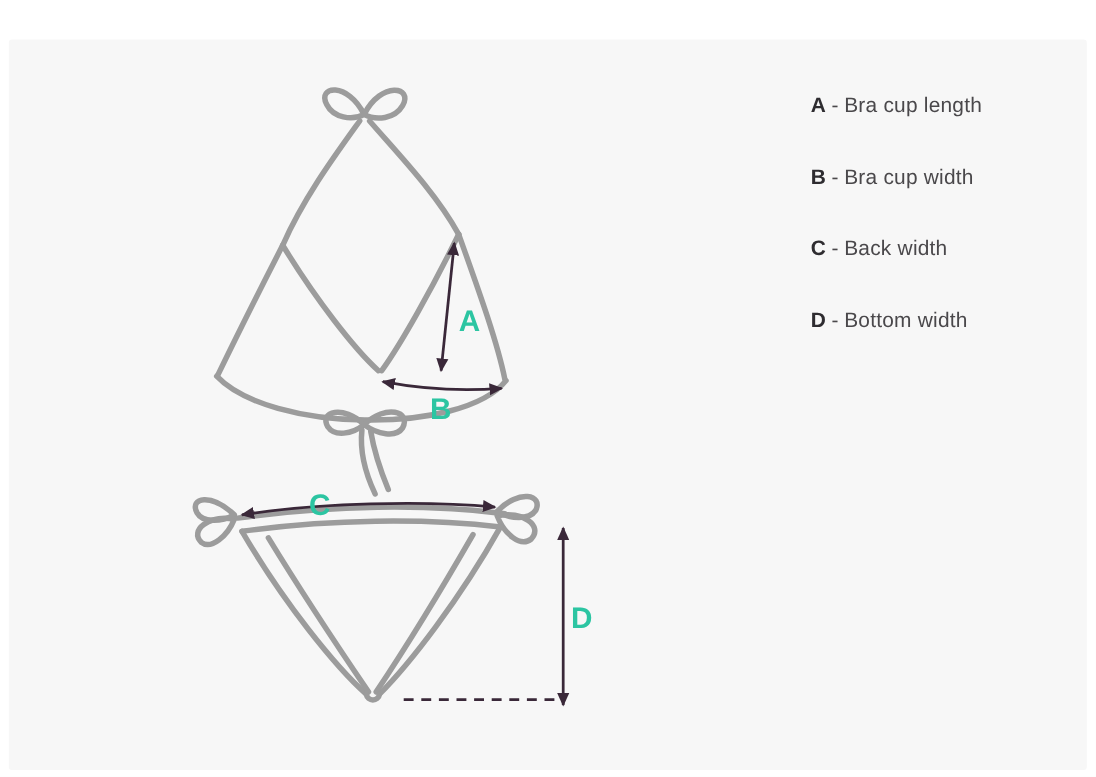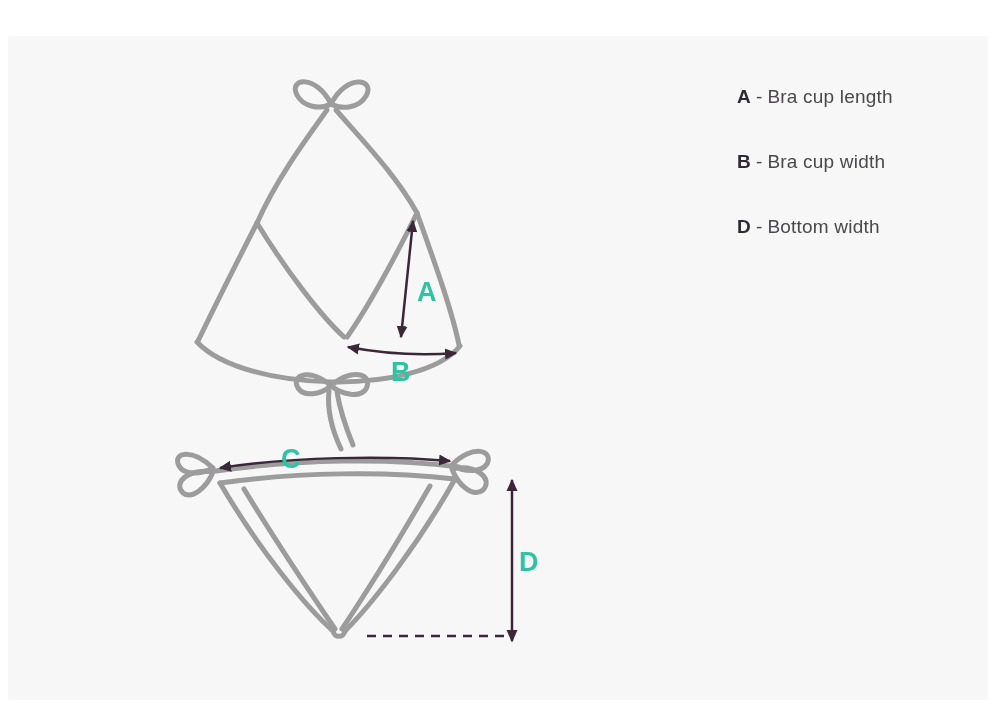--- a/index.html
+++ b/index.html
@@ -135,15 +135,18 @@
 </svg>
 
 <div class="legend">
   <div class="legend-item">
     <span class="key">A</span><span class="sep">-</span><span class="label">Bra cup length</span>
   </div>
   <div class="legend-item">
     <span class="key">B</span><span class="sep">-</span><span class="label">Bra cup width</span>
   </div>
   <div class="legend-item">
+    <span class="key">C</span><span class="sep">-</span><span class="label">Back width</span>
+  </div>
+  <div class="legend-item">
     <span class="key">D</span><span class="sep">-</span><span class="label">Bottom width</span>
   </div>
 </div>
 
 </body></html>

